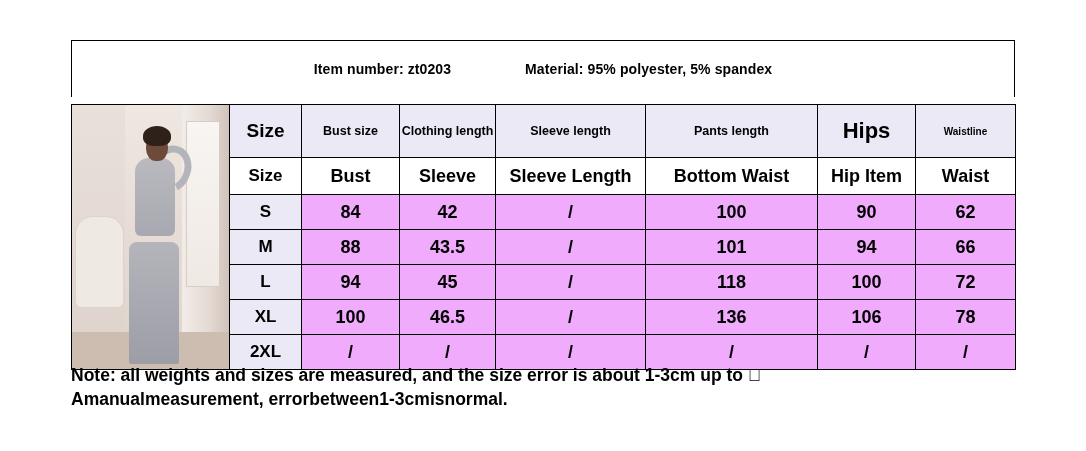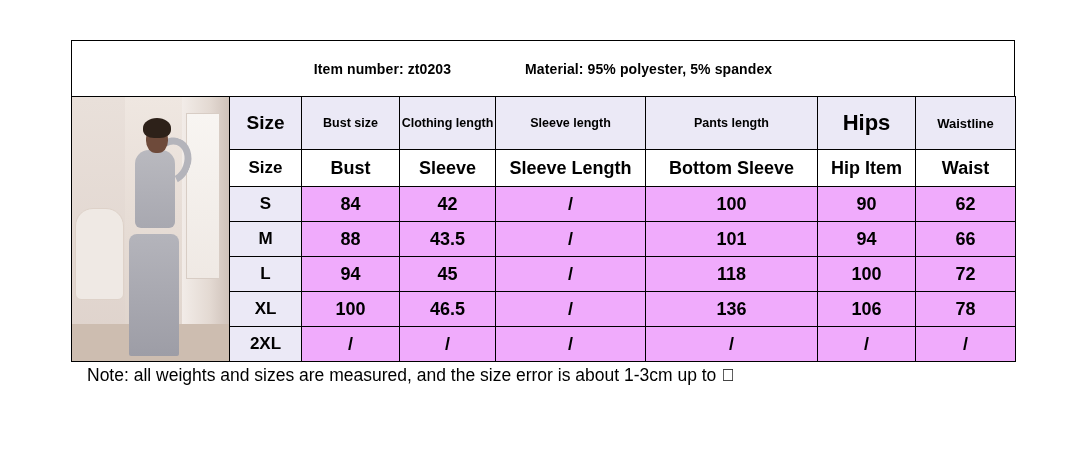--- a/index.html
+++ b/index.html
@@ -62,21 +62,21 @@
   .col-size { width: 72px; }
   .col-bust { width: 98px; }
   .col-length { width: 96px; }
   .col-sleeve { width: 150px; }
   .col-bottom { width: 172px; }
   .col-hip { width: 98px; }
   .col-waist { width: 100px; }
   .h1-size { font-size: 19px; }
   .h1-small { font-size: 12.5px; line-height: 1.15; margin-top: 14px; }
   .h1-hips { font-size: 22px; }
-  .h1-waistline { font-size: 13px; }
+  .h1-waistline { font-size: 10px; }
 
   .h2 { font-size: 17px; }
   .h2-big { font-size: 18px; }
 
   .data-cell {
     font-size: 18px;
     height: 34px;
     background: #f0abfc;
   }
   .size-cell {
@@ -142,24 +142,23 @@
     border: 7px solid #b4b4bb; border-radius: 50%;
     border-bottom-color: transparent; border-left-color: transparent;
     transform: rotate(20deg);
   }
   .note {
     position: absolute;
     left: 71px;
     top: 364px;
     width: 930px;
     font-size: 17.5px;
-    font-weight: normal;
+    font-weight: bold;
     line-height: 1.35;
     color: #000;
-    margin-left: 16px;
   }
 </style>
 </head>
 <body>
 
 <div class="page">
 
   <div class="sheet">
 
     <div class="header-line">
@@ -194,21 +193,21 @@
               
             </div>
           </td>
 
         </tr>
       </tbody>
     </table>
 
   </div>
 
-  <table class="size-table" style="position:absolute; left:71px; top:96px;">
+  <table class="size-table" style="position:absolute; left:71px; top:104px;">
     <colgroup>
       <col class="col-pic">
         <col class="col-size">
         <col class="col-bust">
         <col class="col-length">
       <col class="col-sleeve">
         <col class="col-bottom">
         <col class="col-hip">
         <col class="col-waist">
     </colgroup>
@@ -234,21 +233,21 @@
         <td class="h1-small">Sleeve length</td>
         <td class="h1-small">Pants length</td>
         <td class="h1-hips">Hips</td>
         <td class="h1-waistline">Waistline</td>
       </tr>
       <tr class="row-head2">
         <td class="h2 size-cell">Size</td>
         <td class="h2-big">Bust</td>
         <td class="h2-big">Sleeve</td>
         <td class="h2-big">Sleeve Length</td>
-        <td class="h2-big">Bottom Sleeve</td>
+        <td class="h2-big">Bottom Waist</td>
         <td class="h2-big">Hip Item</td>
         <td class="h2-big">Waist</td>
       </tr>
 
       <tr>
         <td class="data-cell size-cell">S</td>
         <td class="data-cell">84</td>
         <td class="data-cell">42</td>
         <td class="data-cell">/</td>
         <td class="data-cell">100</td>
@@ -289,15 +288,16 @@
         <td class="data-cell">/</td>
         <td class="data-cell">/</td>
         <td class="data-cell">/</td>
         <td class="data-cell">/</td>
       </tr>
     </tbody>
   </table>
 
   <div class="note">
     <div>Note: all weights and sizes are measured, and the size error is about 1-3cm up to ⃟</div>
+    <div>Amanualmeasurement, errorbetween1-3cmisnormal.</div>
   </div>
 
 </div>
 
 </body></html>

